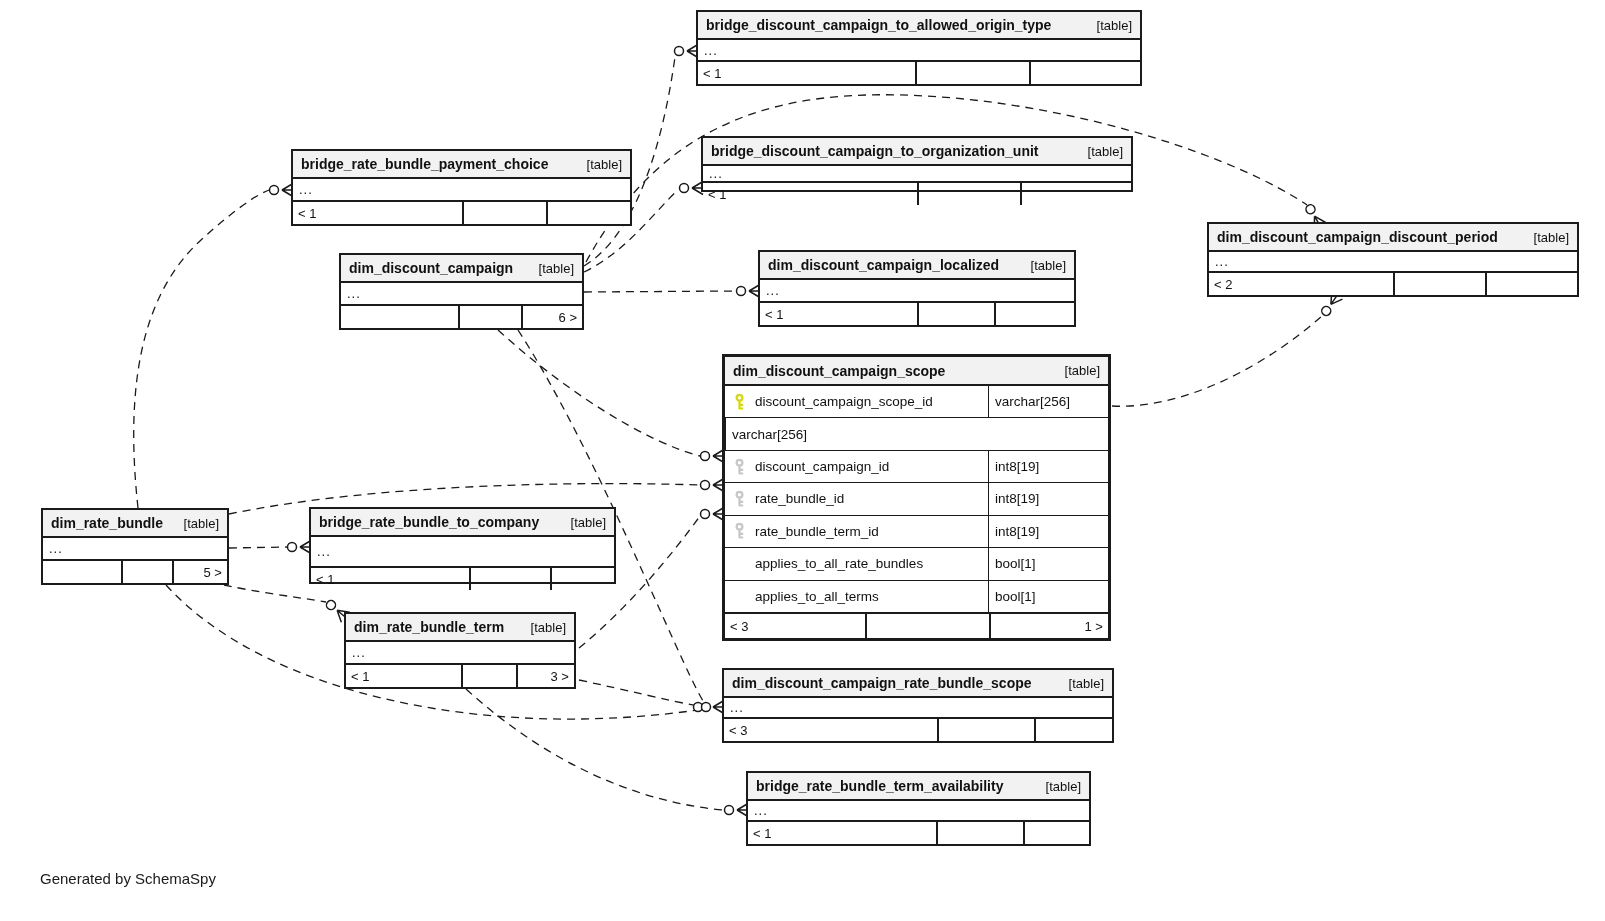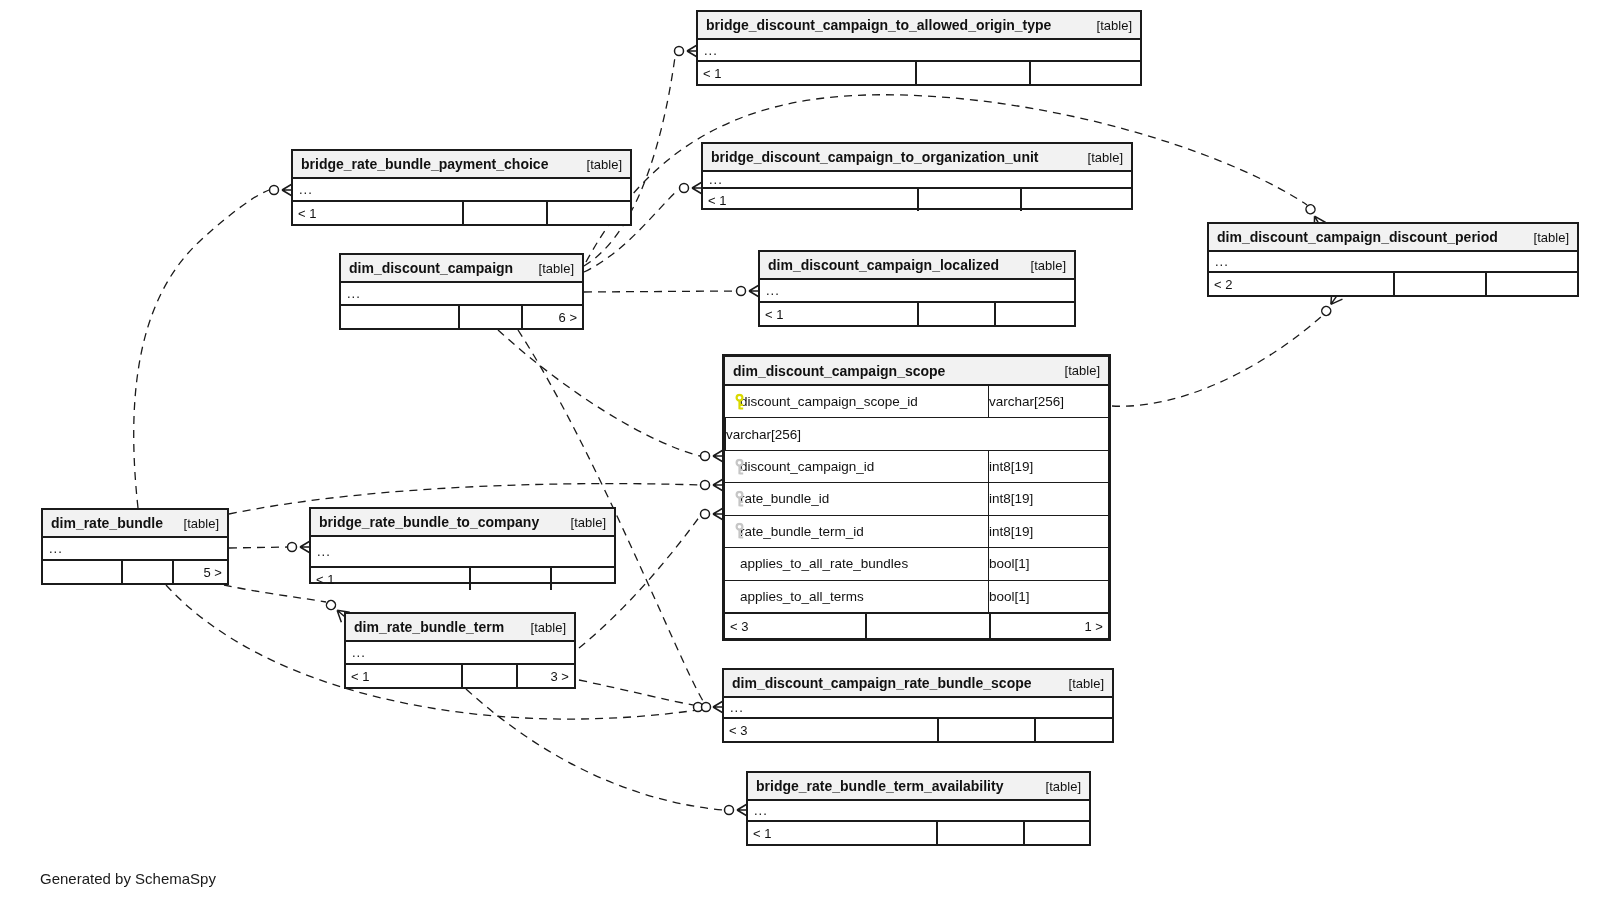--- a/index.html
+++ b/index.html
@@ -19,25 +19,25 @@
     font-size:13px; letter-spacing:1px; }
   .tbl-f { border-top:2px solid #1b1b1b; display:flex; flex:0 0 24px; font-size:13px; }
   .tbl.focus .tbl-f { flex:0 0 26px; }
   .fc { display:flex; align-items:center; padding:0 5px; overflow:hidden; }
   .fc + .fc { border-left:2px solid #1b1b1b; }
   .fc.right { justify-content:flex-end; }
   .cols { flex:1 1 auto; display:flex; flex-direction:column; }
   .col-row { flex:1 1 auto; display:flex; align-items:stretch; }
   .col-row + .col-row { border-top:1.5px solid #1b1b1b; }
   .cname { flex:1; position:relative; display:flex; align-items:center;
-    padding-left:15px; font-size:13.5px; white-space:nowrap; }
+    padding-left:30px; font-size:13.5px; white-space:nowrap; }
   .keyic { position:absolute; left:9px; top:50%; transform:translateY(-50%);
     line-height:0; }
   .ctype { width:120px; border-left:1.5px solid #1b1b1b; display:flex;
-    align-items:center; font-size:13.5px; white-space:nowrap; }
+    align-items:center; padding-left:6px; font-size:13.5px; white-space:nowrap; }
   #footer-note { position:absolute; left:14px; top:870px; font-size:15px;
     color:#1a1a1a; z-index:2; }
 </style>
 </head>
 <body>
 
 <div id="canvas">
 
   <svg class="edges" width="1605" height="921" viewBox="0 0 1605 921">
     <g fill="none" stroke="#1a1a1a" stroke-width="1.3" stroke-dasharray="8 6">
@@ -132,21 +132,21 @@
           <span class="tn">bridge_rate_bundle_payment_choice</span>
           <span class="tt">[table]</span>
         </div>
         <div class="ell">...</div>
         <div class="tbl-f">
           <div class="fc" style="width: 50%;">&lt; 1</div>
           <div class="fc" style="width: 25%;"></div>
           <div class="fc right" style="width: 25%;"></div>
         </div>
       </div>
-      <div class="tbl" style="left: 675px; top: 142px; width: 432px; height: 68px;">
+      <div class="tbl" style="left: 675px; top: 136px; width: 432px; height: 56px;">
         <div class="tbl-h">
           <span class="tn">bridge_discount_campaign_to_organization_unit</span>
           <span class="tt">[table]</span>
         </div>
         <div class="ell">...</div>
         <div class="tbl-f">
           <div class="fc" style="width: 50%;">&lt; 1</div>
           <div class="fc" style="width: 24%;"></div>
           <div class="fc right" style="width: 26%;"></div>
         </div>

